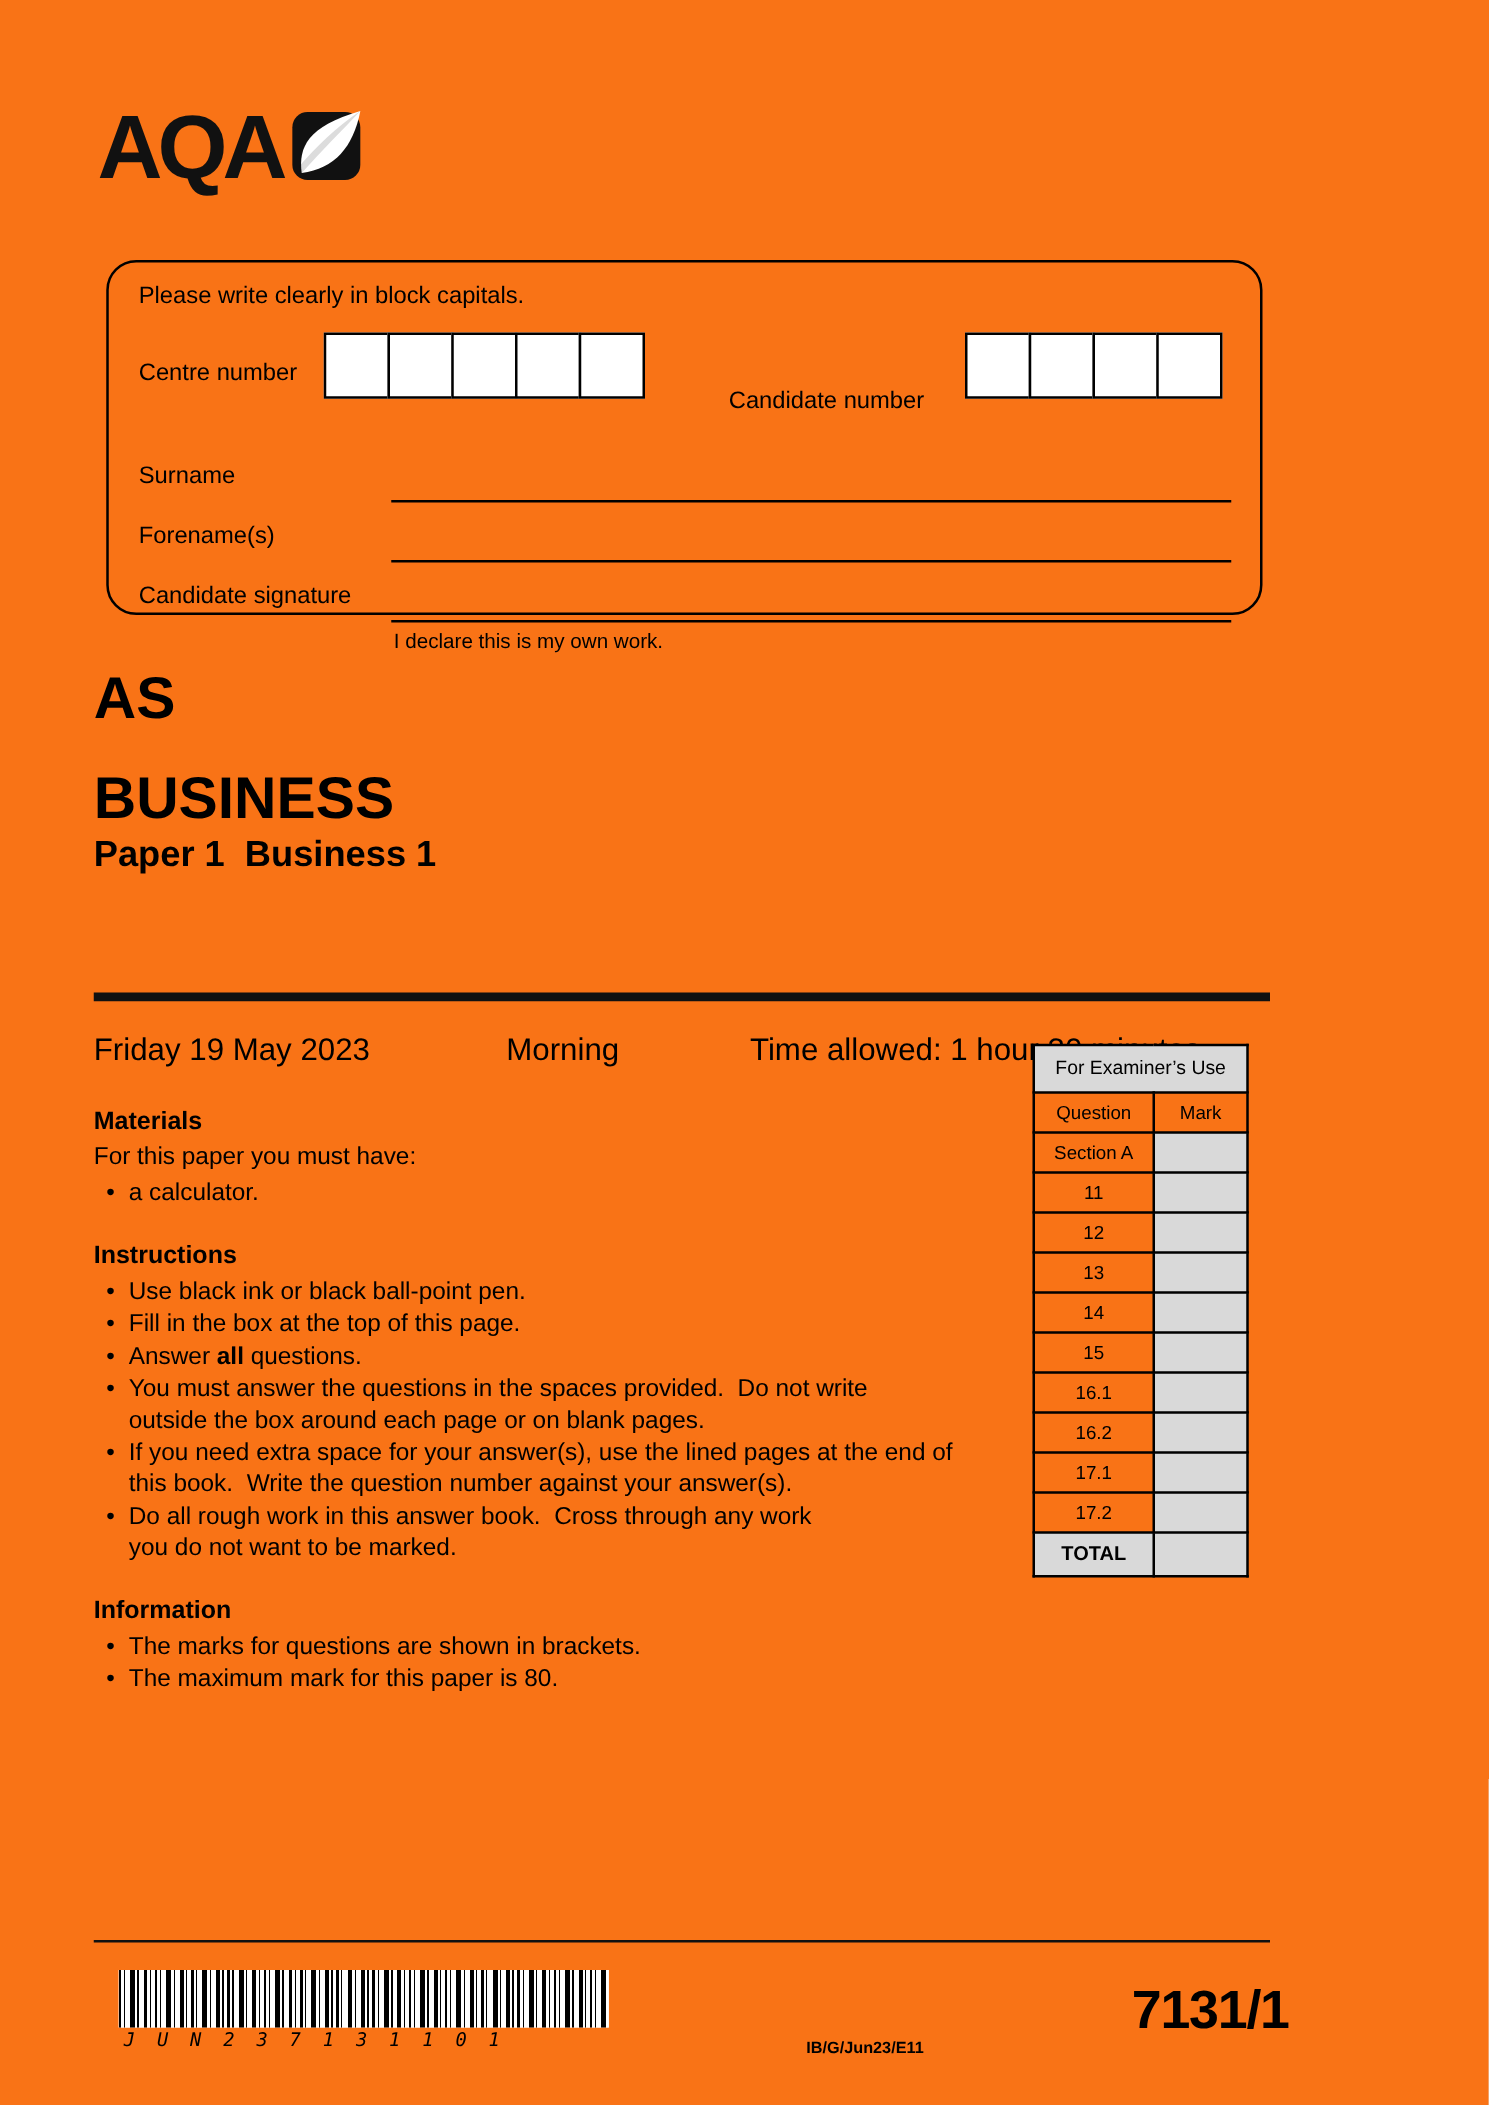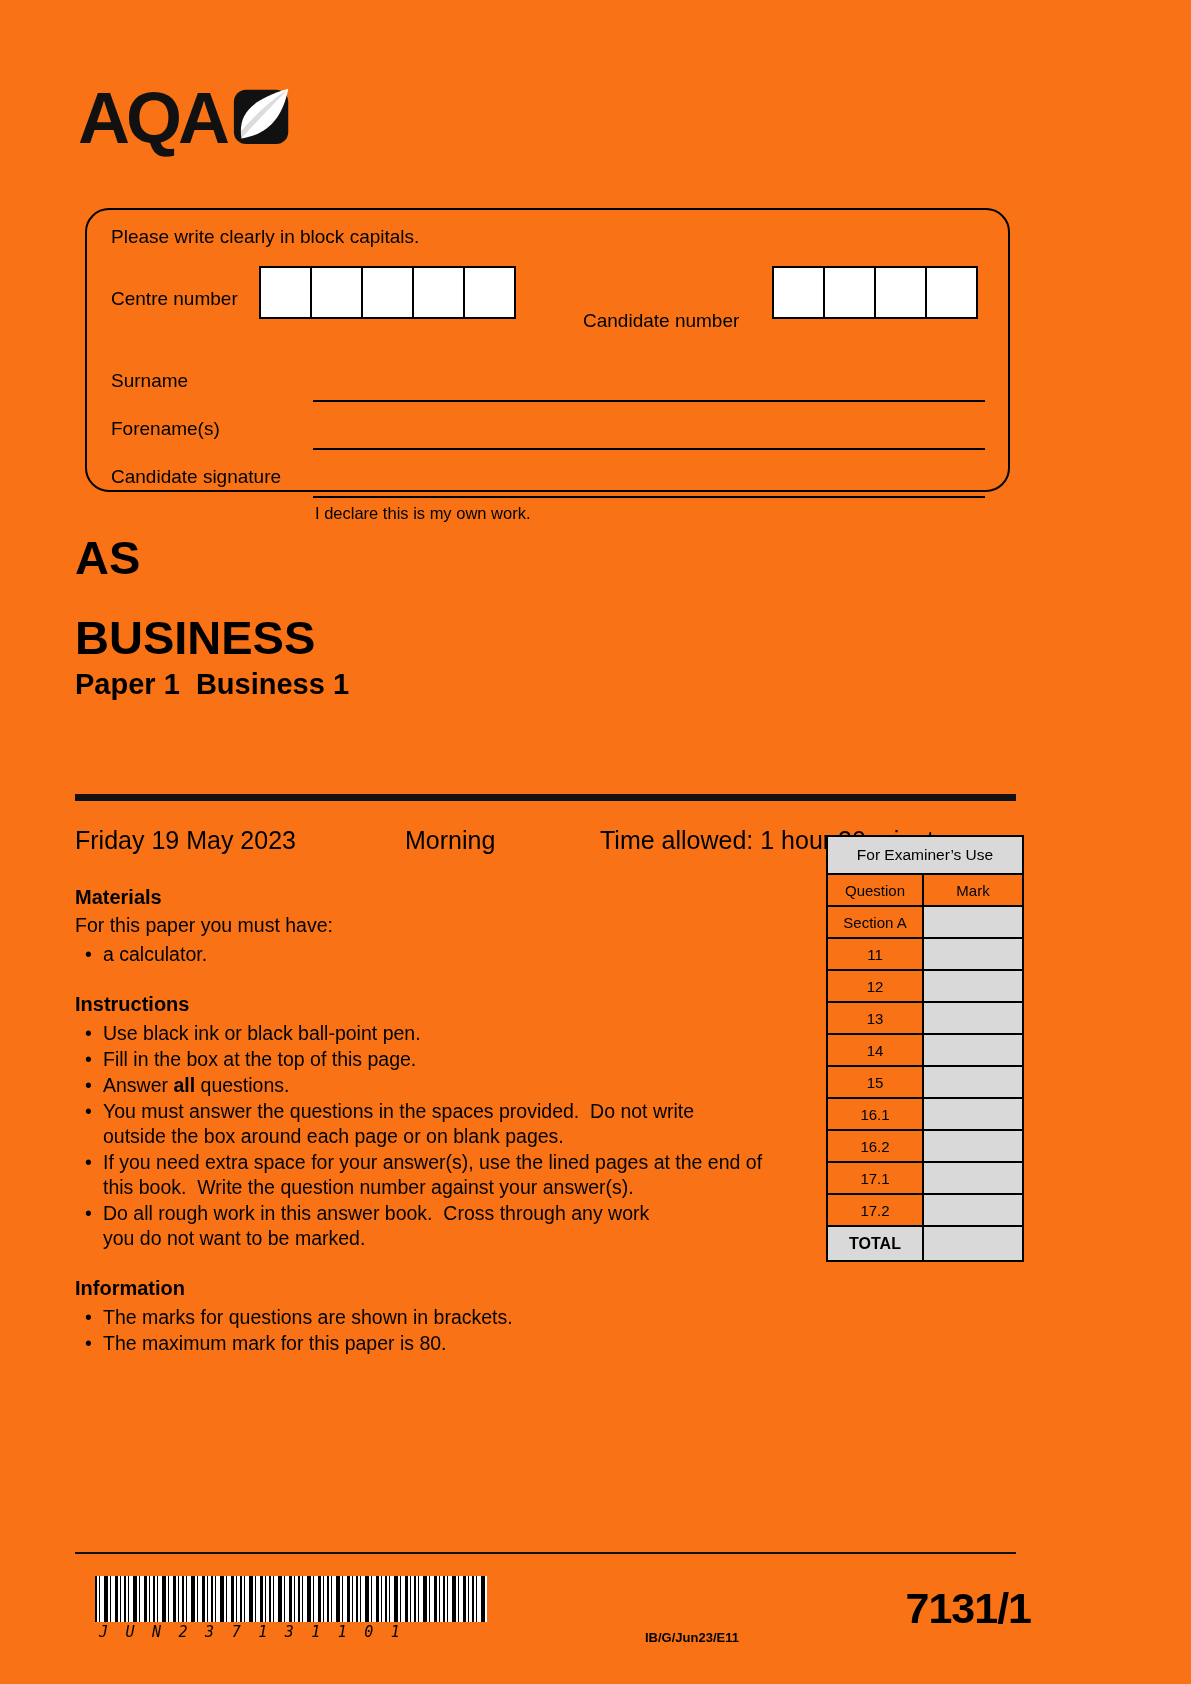--- a/index.html
+++ b/index.html
@@ -54,21 +54,21 @@
   .leftcol li { position: relative; margin: 0 0 1px 24px; white-space: pre-line; }
   .leftcol li::before { content: "\2022"; position: absolute; left: -18px; top: 0; }
   .gap-lg { margin-top: 24px !important; }
 
   
   .exam-table { position: absolute; left: 826px; top: 835px; border-collapse: collapse; }
   .exam-table td { border: 2px solid #000; text-align: center; font-size: 15px; padding: 0; }
   .exam-table .tbl-title { height: 38px; font-size: 15.5px; }
   .exam-table .hdr { height: 30px; }
   .exam-table .qcol { width: 96px; height: 32px; }
-  .exam-table .mcol { width: 100px; height: 32px; }
+  .exam-table .mcol { width: 75px; height: 32px; }
   .exam-table .total-row td { height: 35px; font-weight: bold; font-size: 16px; }
 
   
   .barcode { position: absolute; left: 95px; top: 1576px; width: 392px; font-style: italic; }
   .barcode-bars {
     height: 46px; background-color: #fff;
     background-image: repeating-linear-gradient(90deg,
       #000 0 2px,  #fff 2px 4px,
       #000 4px 5px, #fff 5px 9px,
       #000 9px 13px, #fff 13px 15px,

